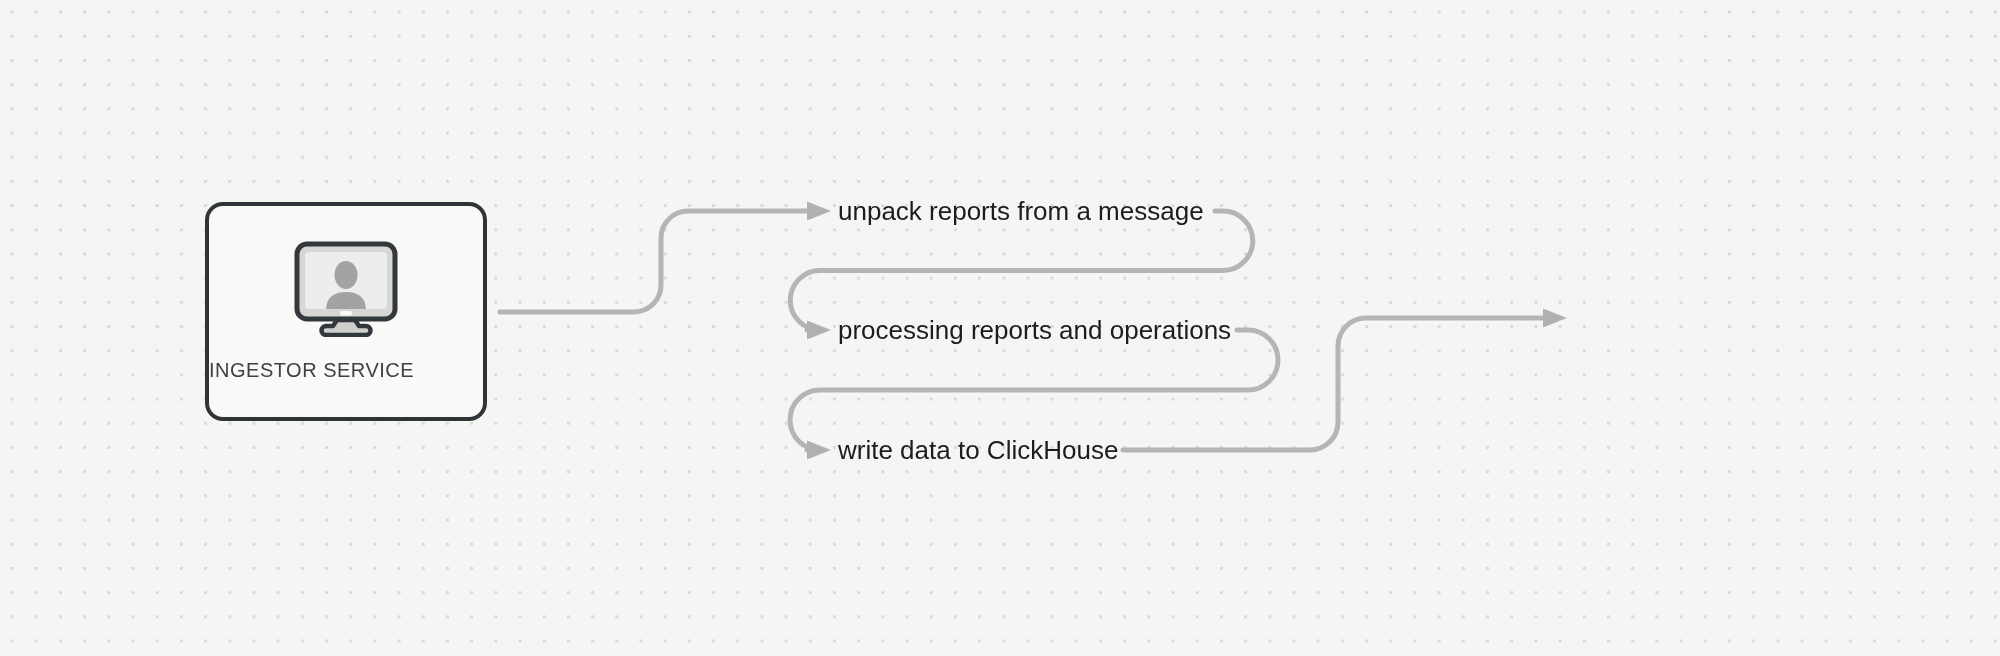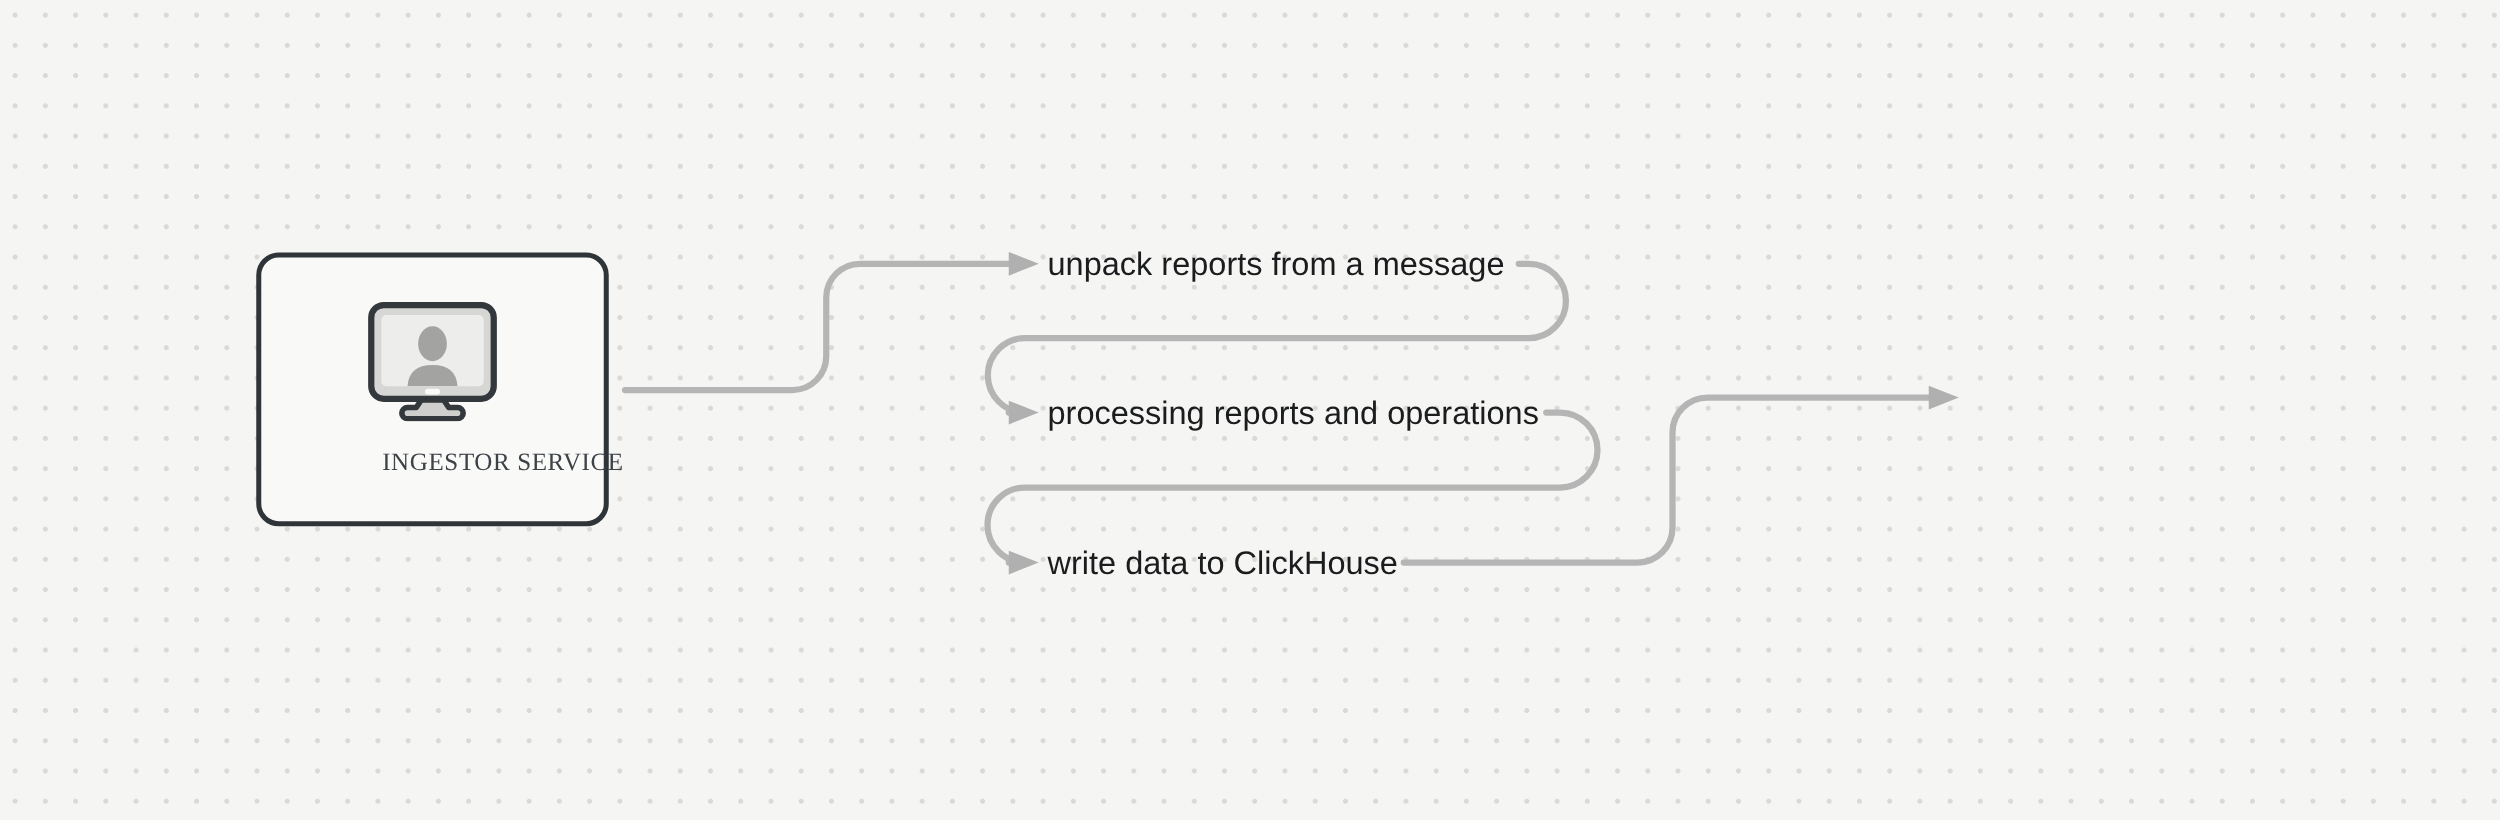--- a/index.html
+++ b/index.html
@@ -58,28 +58,27 @@
   }
   .node-icon {
     position: absolute;
     left: 50%;
     transform: translateX(-50%);
   }
   .node-ingestor .node-icon { top: 35px; }
   .node-clickhouse .node-icon { top: 35px; }
   .node-label {
     position: absolute;
-    left: 16px;
+    left: 0;
     width: 100%;
-    text-align: right;
+    text-align: left;
     font-size: 20px;
     line-height: 22px;
     color: #3d4247;
     white-space: nowrap;
-    font-family: Liberation Serif, serif;
   }
   .node-ingestor .node-label { top: 153px; letter-spacing: 0.5px; }
   .node-clickhouse .node-label { top: 152px; letter-spacing: 2px; }
 </style>
 </head>
 <body>
 
 <div class="canvas">
 
   <svg class="connector-layer" width="2000" height="656" viewBox="0 0 2000 656" xmlns="http://www.w3.org/2000/svg">

